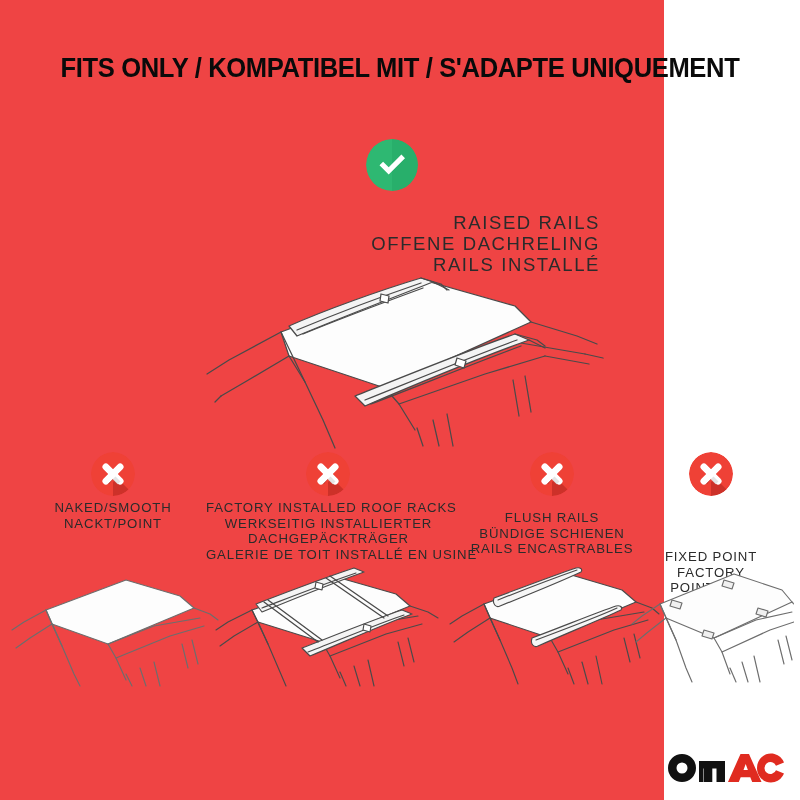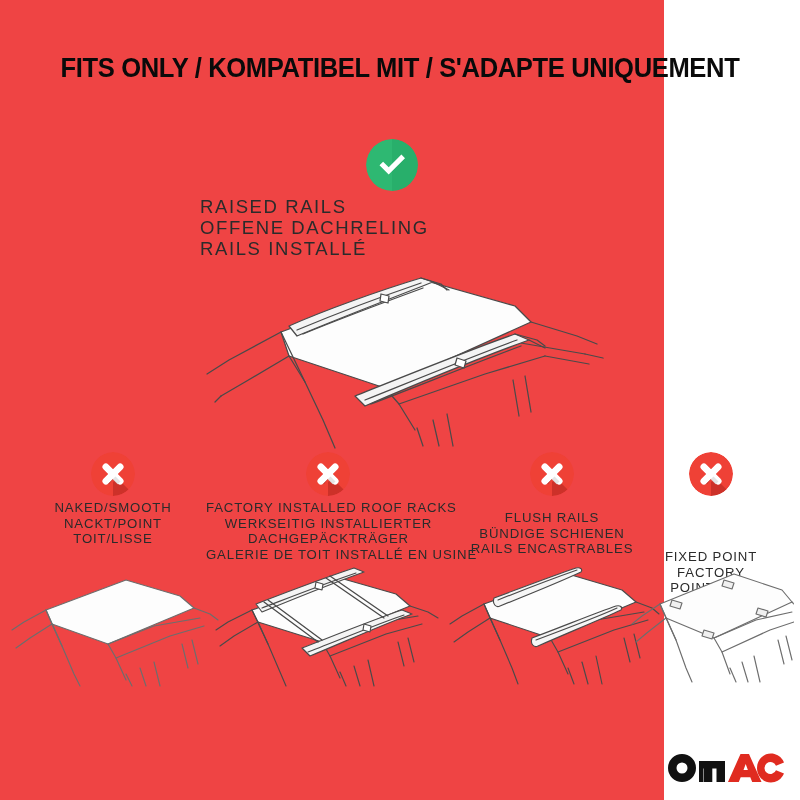--- a/index.html
+++ b/index.html
@@ -47,23 +47,23 @@
   .approved-badge {
     left: 366px;
     top: 139px;
     width: 52px;
     height: 52px;
   }
 
   .approved-labels {
     position: absolute;
     left: 200px;
-    top: 196px;
+    top: 212px;
     width: 400px;
-    text-align: left;
+    text-align: right;
   }
   .approved-labels .lbl {
     font-size: 18.5px;
     letter-spacing: 1.6px;
     color: #2b2b2b;
     line-height: 21px;
     white-space: nowrap;
   }
 
   
@@ -212,21 +212,20 @@
         <g fill="#ffffff">
           <rect x="8.5" y="18.6" width="27" height="6.8" rx="3.4" transform="rotate(45 22 22)"></rect>
           <rect x="8.5" y="18.6" width="27" height="6.8" rx="3.4" transform="rotate(-45 22 22)"></rect>
         </g>
         <path d="M24.5 24.5l5 5-2.8 2.8-5-5z" fill="#dfdfdf" opacity="0.85"></path>
       </svg>
     </div>
     <div class="labels">
       <div class="lbl">NAKED/SMOOTH</div>
       <div class="lbl">NACKT/POINT</div>
-      <div class="lbl">TOIT/LISSE</div>
     </div>
     <div class="illo">
       <svg viewBox="0 0 218 125" xmlns="http://www.w3.org/2000/svg" fill="none" stroke="#6d6d6d" stroke-width="1.15" stroke-linecap="round" stroke-linejoin="round">
         <path d="M42 48 L122 18 L176 34 L190 46 L104 82 L48 62 Z" fill="#fdfdfd"></path>
         <path d="M42 48 L20 60 L8 68"></path>
         <path d="M48 62 L26 76 L12 86"></path>
         <path d="M190 46 L206 52 L214 58"></path>
         <path d="M104 82 L112 96 L122 118"></path>
         <path d="M48 62 L58 84 L70 112 L76 124"></path>
         <path d="M104 82 L150 64 L196 56"></path>

